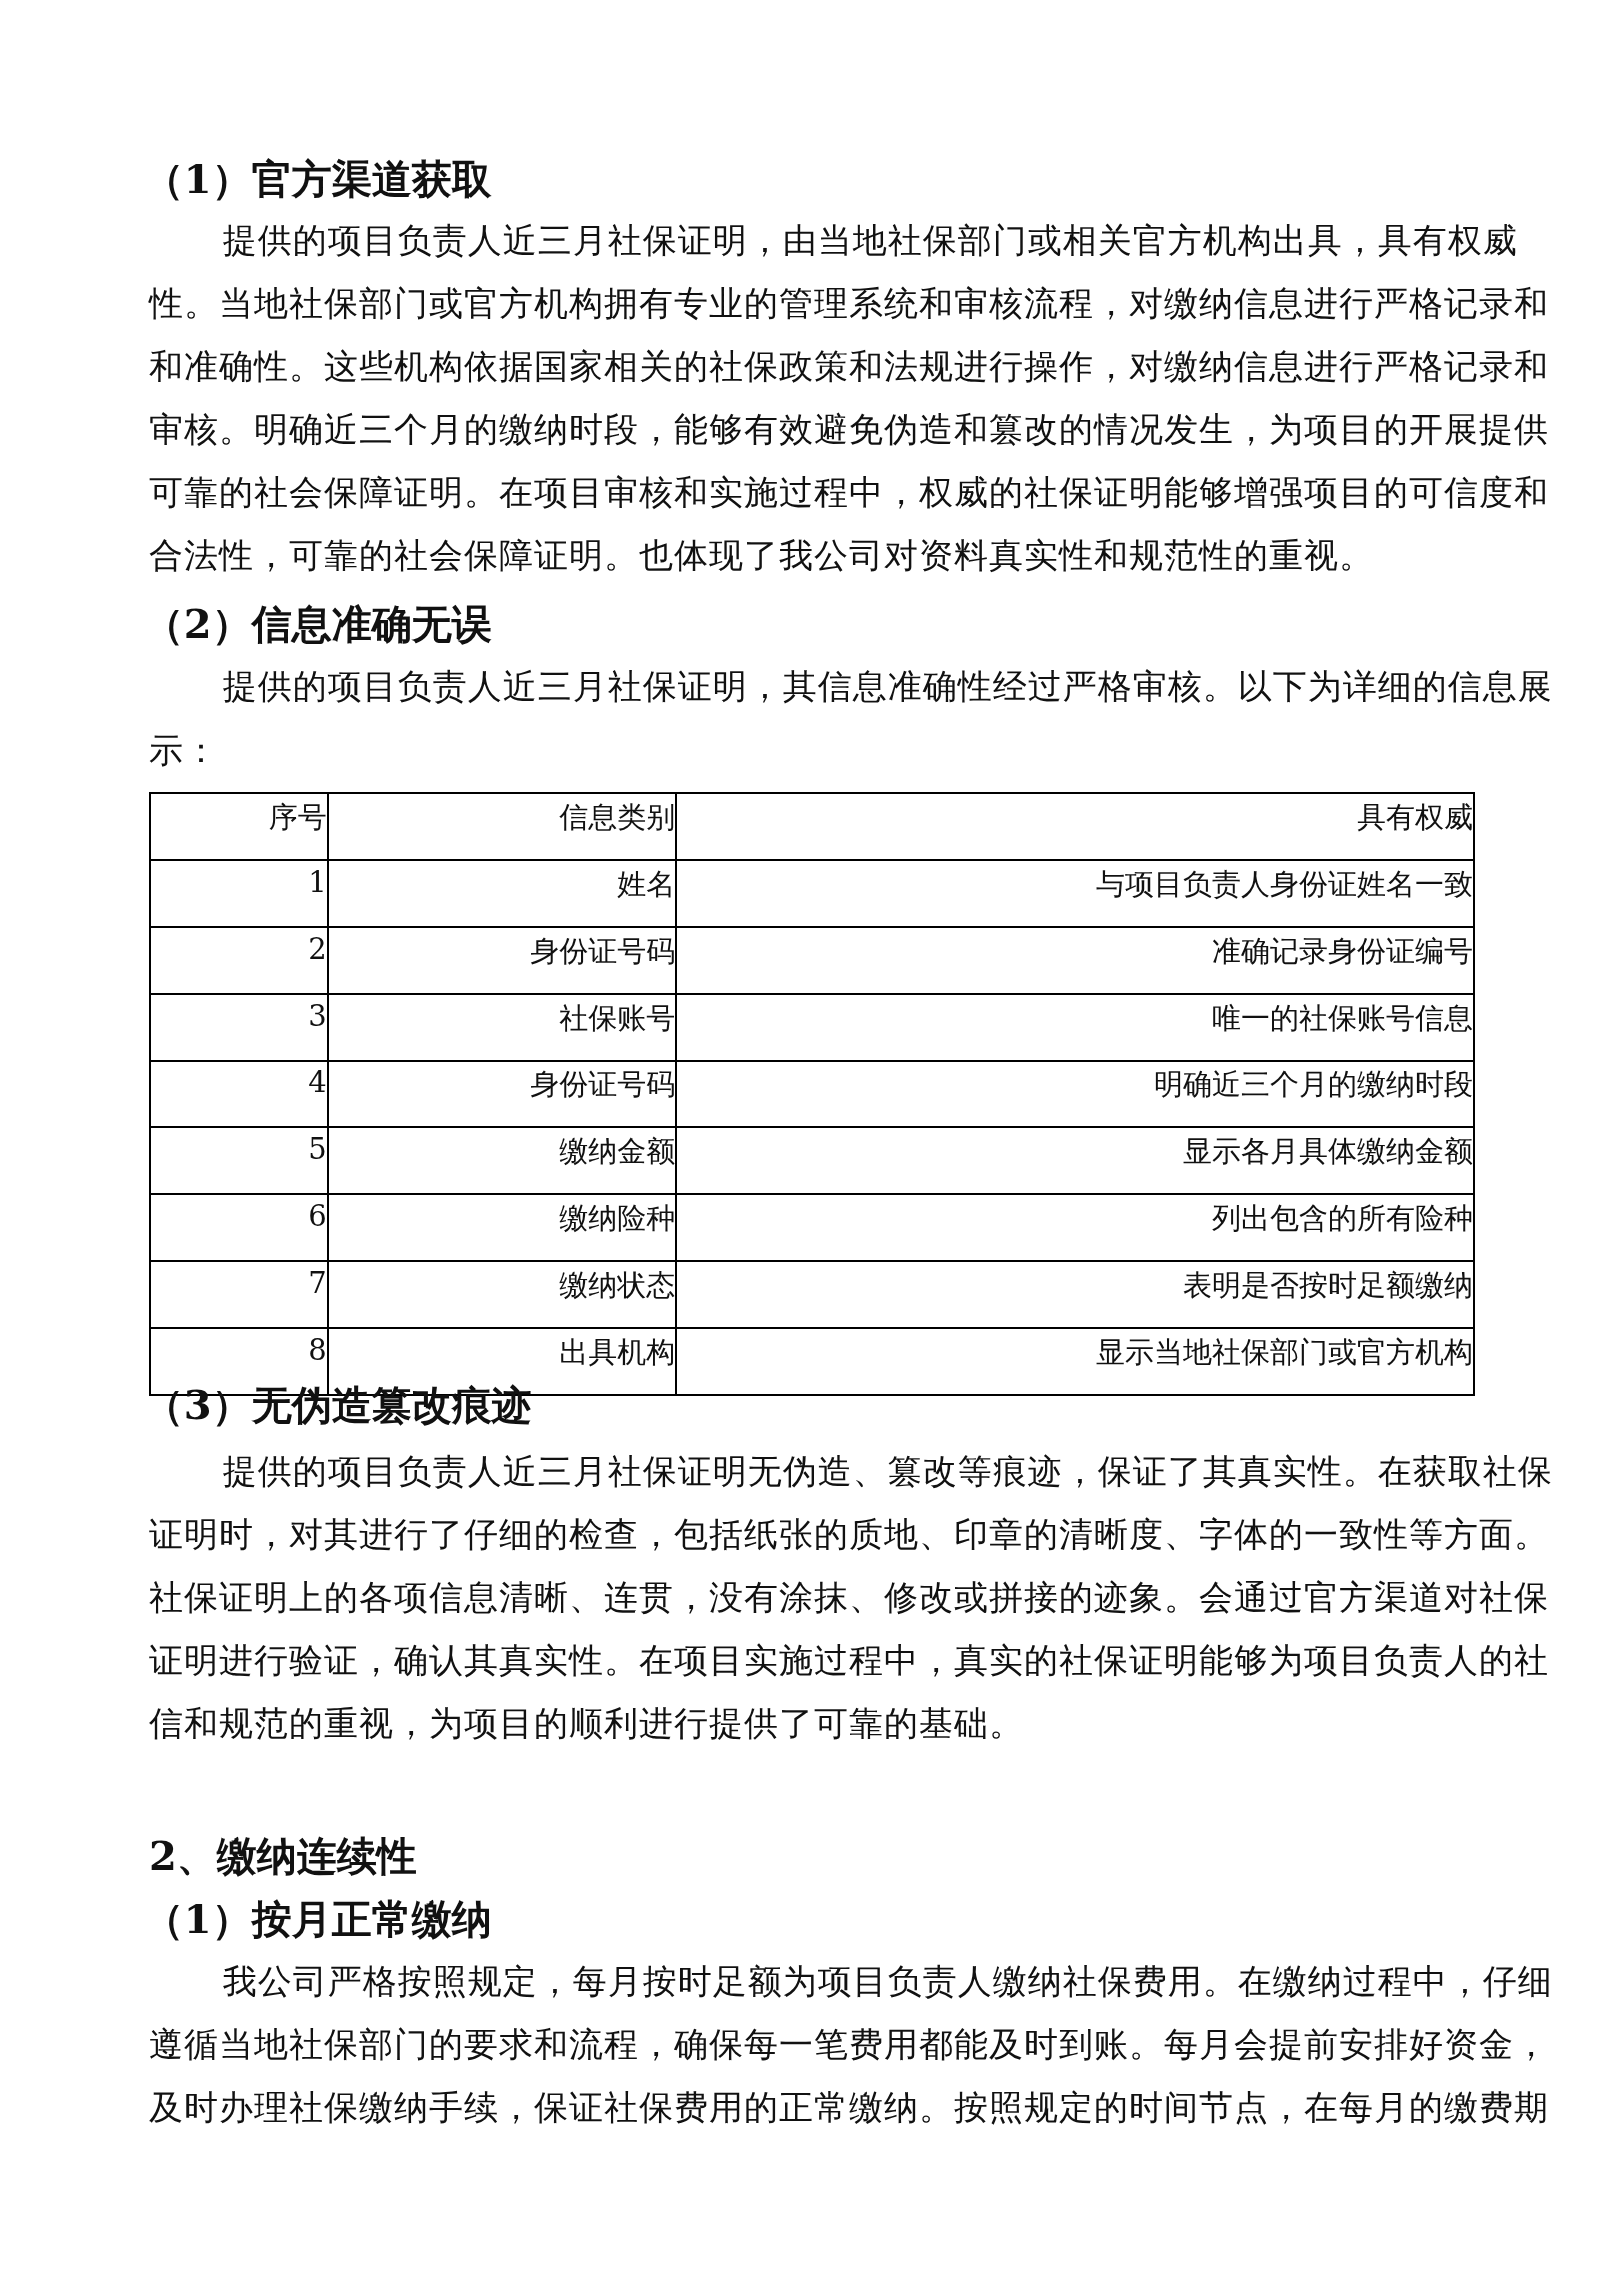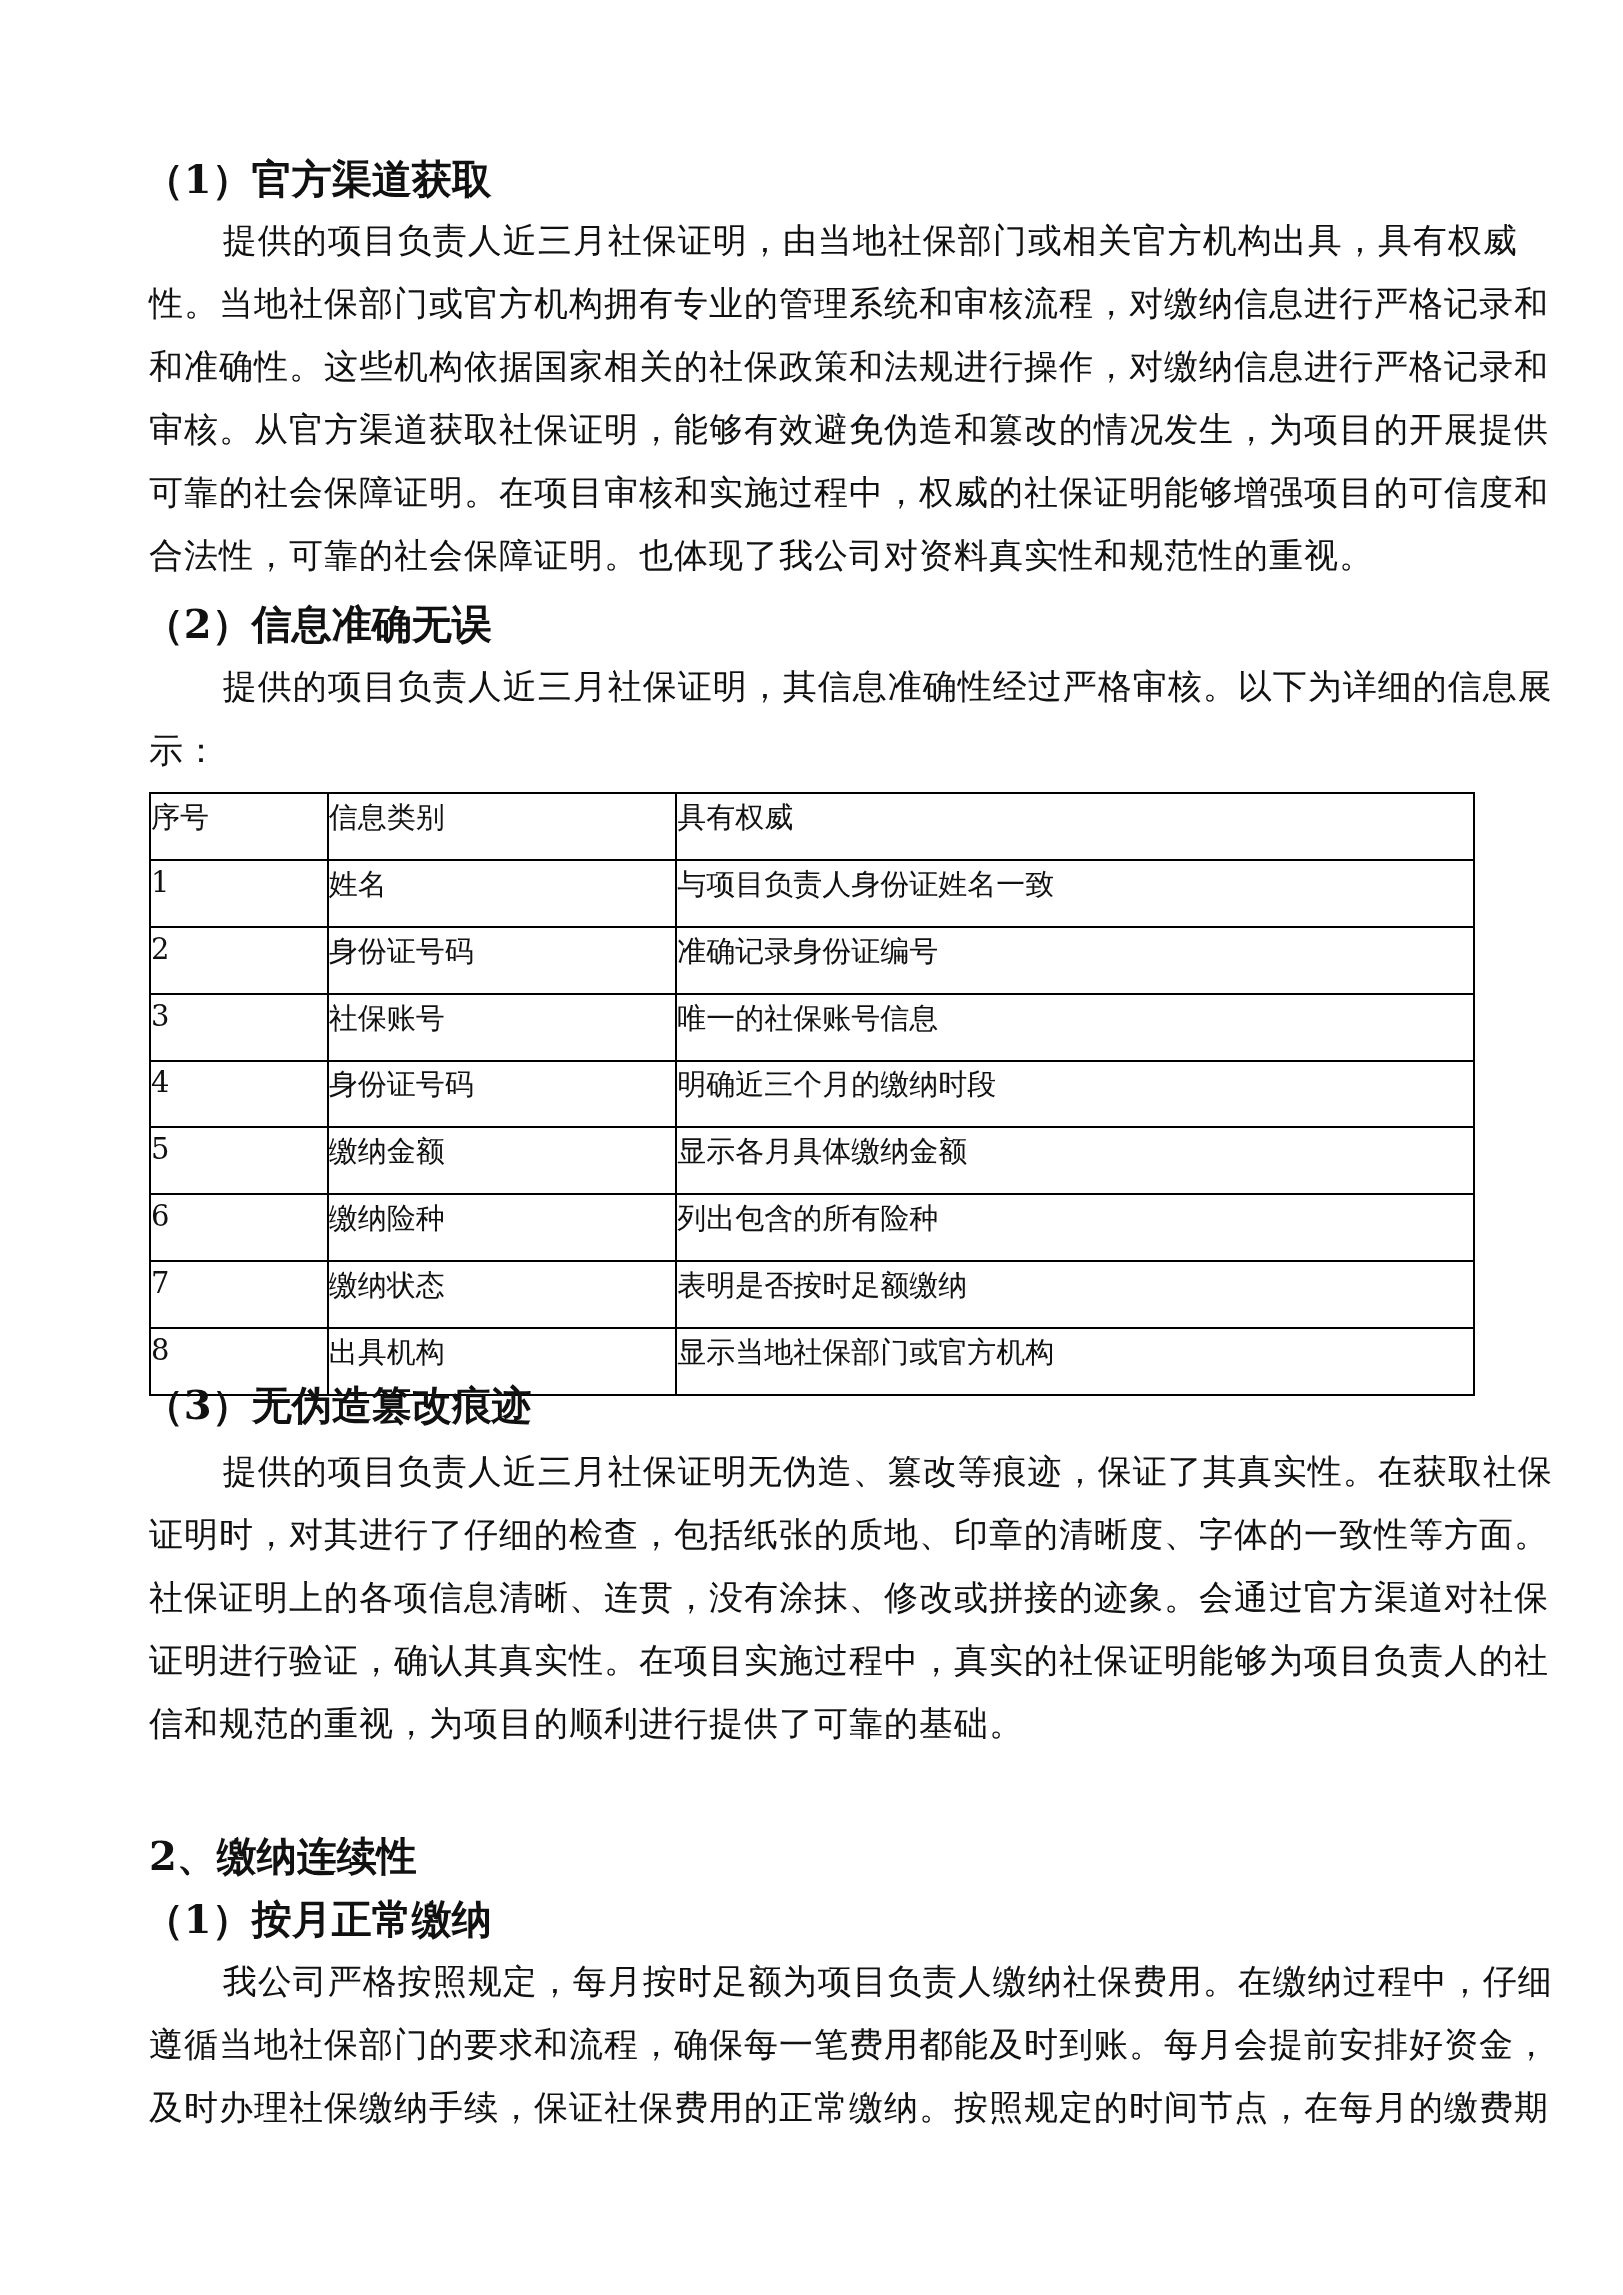--- a/index.html
+++ b/index.html
@@ -6,35 +6,35 @@
   body { width: 1623px; height: 2295px; position: relative; overflow: hidden;
          font-family: "DejaVu Serif", "Liberation Serif", serif; color: #111; }
   .page { position: absolute; left: 149px; top: 0; width: 1326px; }
   .h { position: absolute; left: 0; font-weight: bold; font-size: 40px; line-height: 63px; white-space: nowrap; }
   .p { position: absolute; left: 0; width: 1326px; font-size: 34px; line-height: 63px;
        text-align: justify; text-indent: 2.17em; letter-spacing: 1px; }
   .line { display: block; white-space: nowrap; text-align-last: justify; }
   .line.last { text-align-last: left; }
   table { position: absolute; left: 0; top: 792px; width: 1326px; border-collapse: collapse;
           font-size: 29px; }
-  td, th { border: 2px solid #000; height: 61px; text-align: left; vertical-align: top;
+  td, th { border: 2px solid #000; height: 61px; text-align: right; vertical-align: top;
            padding: 3.9px 0 0 0; font-weight: normal; }
   col.c1 { width: 178px; } col.c2 { width: 349px; } col.c3 { width: 799px; }
 </style>
 </head>
 <body>
 
 <div class="page">
 
   <div class="h" style="top:147px; left:-5.2px;">（1）官方渠道获取</div>
   <div class="p" style="top:209px;">
     <span class="line">提供的项目负责人近三月社保证明，由当地社保部门或相关官方机构出具，具有权威</span>
     <span class="line" style="text-indent:0">性。当地社保部门或官方机构拥有专业的管理系统和审核流程，对缴纳信息进行严格记录和</span>
     <span class="line" style="text-indent:0">和准确性。这些机构依据国家相关的社保政策和法规进行操作，对缴纳信息进行严格记录和</span>
-    <span class="line" style="text-indent:0">审核。从官方渠道获取社保证明，能够有效避免伪造和篡改的情况发生，为项目的开展提供</span>
+    <span class="line" style="text-indent:0">审核。明确近三个月的缴纳时段，能够有效避免伪造和篡改的情况发生，为项目的开展提供</span>
     <span class="line" style="text-indent:0">可靠的社会保障证明。在项目审核和实施过程中，权威的社保证明能够增强项目的可信度和</span>
     <span class="line last" style="text-indent:0">合法性，可靠的社会保障证明。也体现了我公司对资料真实性和规范性的重视。</span>
   </div>
 
   <div class="h" style="top:592px; left:-5.2px;">（2）信息准确无误</div>
   <div class="p" style="top:654px; line-height:64px;">
     <span class="line">提供的项目负责人近三月社保证明，其信息准确性经过严格审核。以下为详细的信息展</span>
     <span class="line last" style="text-indent:0">示：</span>
   </div>
 

